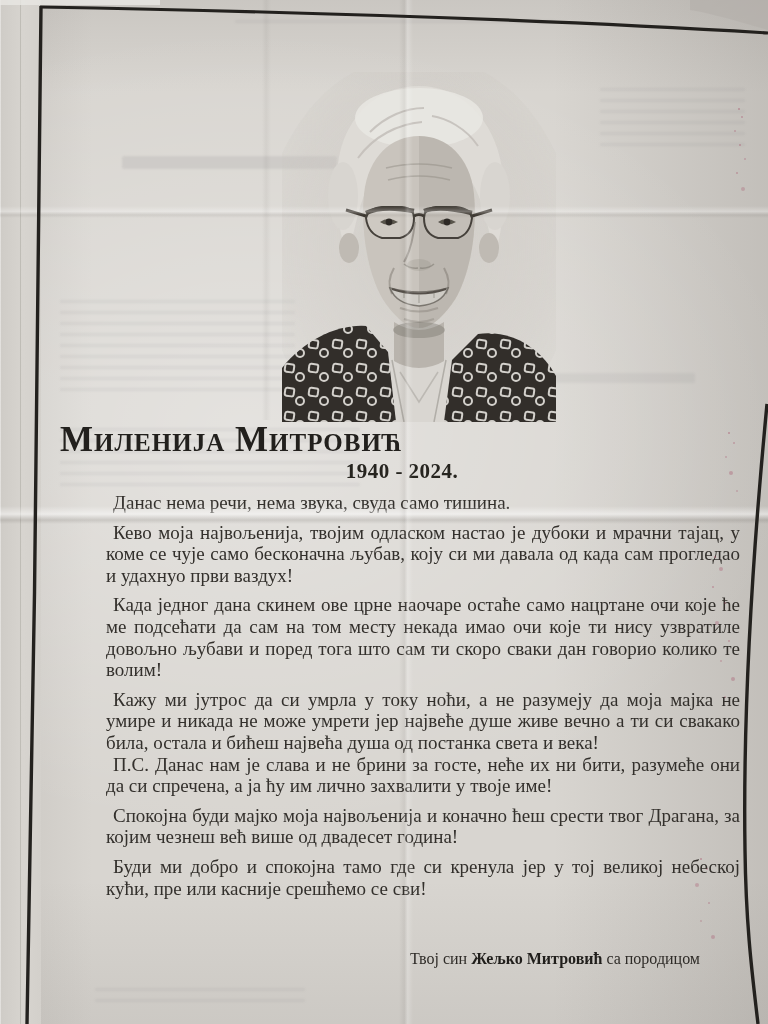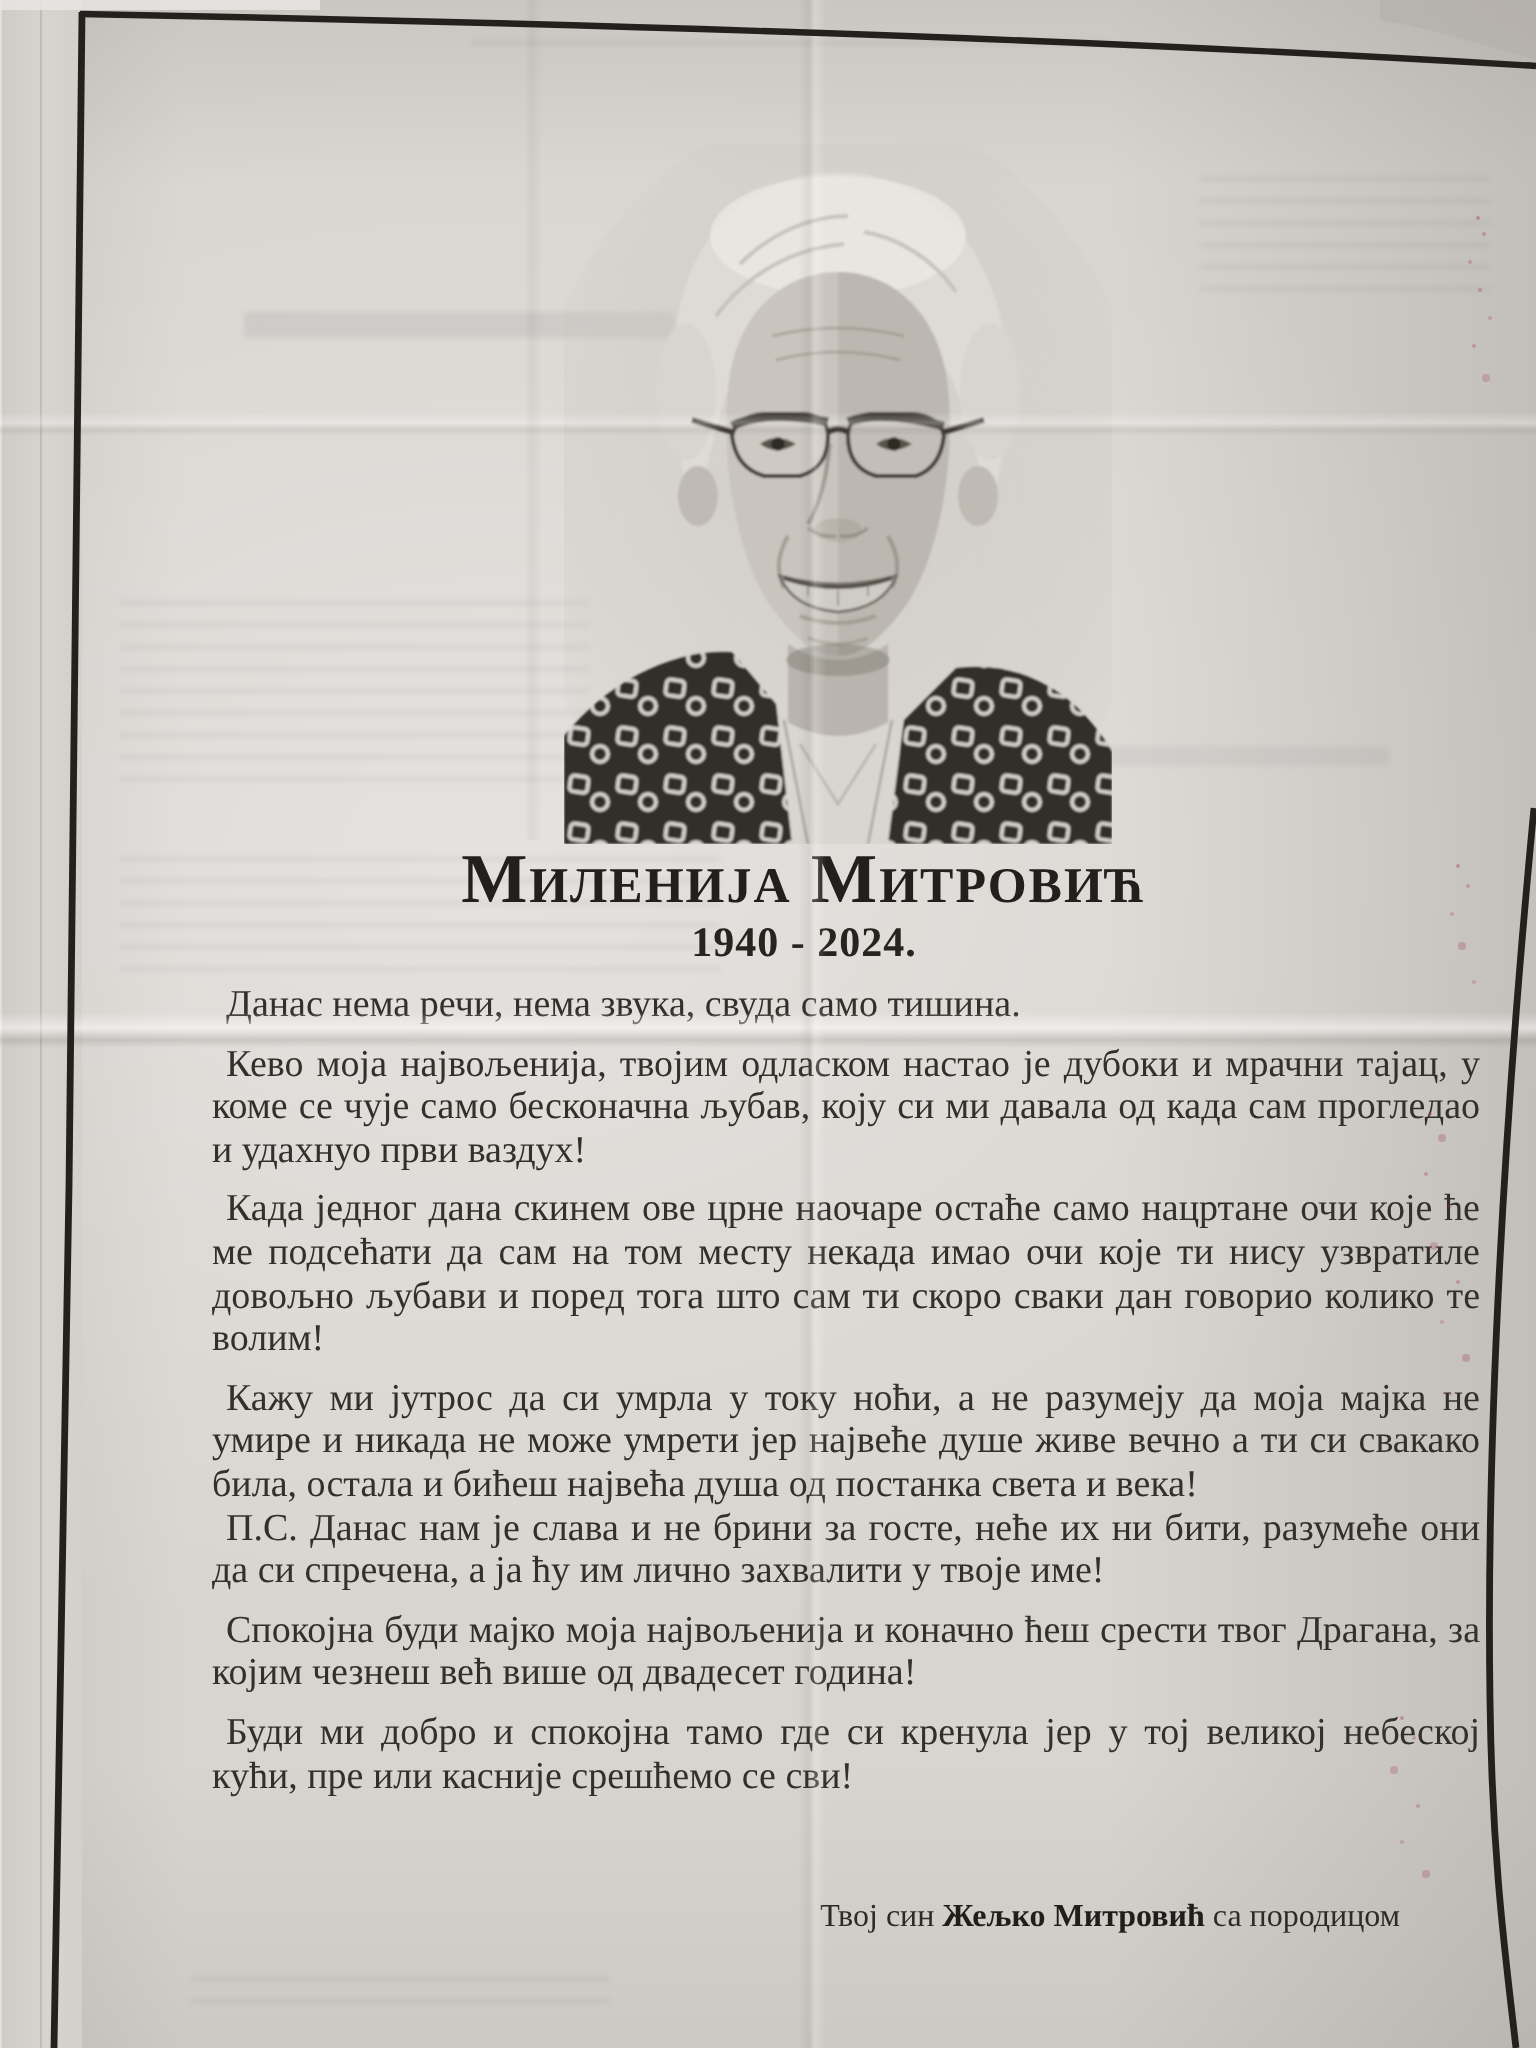--- a/index.html
+++ b/index.html
@@ -43,21 +43,21 @@
   
   .speck{position:absolute;z-index:7;width:2px;height:2px;border-radius:50%;background:rgba(163,62,92,.4);pointer-events:none;}
   .speck.s1{left:738px;top:108px;box-shadow:3px 8px 0 rgba(163,62,92,.35),-4px 22px 0 rgba(163,62,92,.3),1px 36px 0 rgba(163,62,92,.38),6px 50px 0 rgba(163,62,92,.28),-2px 64px 0 rgba(163,62,92,.33),4px 80px 0 1px rgba(163,62,92,.25);}
   .speck.s2{left:728px;top:432px;box-shadow:5px 10px 0 rgba(163,62,92,.32),-3px 24px 0 rgba(163,62,92,.28),2px 40px 0 1px rgba(163,62,92,.3),8px 58px 0 rgba(163,62,92,.26);}
   .speck.s3{left:714px;top:556px;box-shadow:6px 12px 0 1px rgba(163,62,92,.3),-2px 30px 0 rgba(163,62,92,.34),10px 46px 0 rgba(163,62,92,.3),2px 66px 0 1px rgba(163,62,92,.28),14px 84px 0 rgba(163,62,92,.33),6px 104px 0 rgba(163,62,92,.27),18px 122px 0 1px rgba(163,62,92,.3),10px 140px 0 rgba(163,62,92,.26);}
   .speck.s4{left:700px;top:858px;box-shadow:6px 10px 0 rgba(163,62,92,.3),-4px 26px 0 1px rgba(163,62,92,.27),8px 44px 0 rgba(163,62,92,.3),0 62px 0 rgba(163,62,92,.25),12px 78px 0 1px rgba(163,62,92,.28);}
   
   .photo{position:absolute;left:282px;top:72px;width:274px;height:350px;z-index:3;}
   .title{
     position:absolute;left:60px;right:24px;top:420px;z-index:4;margin:0;
-    text-align:center;font-size:35px;font-weight:bold;font-variant:small-caps;
+    font-size:35px;font-weight:bold;font-variant:small-caps;
     letter-spacing:1px;color:#22201d;
   }
   .years{
     position:absolute;left:60px;right:24px;top:459px;z-index:4;
     text-align:center;font-size:21px;font-weight:bold;letter-spacing:.5px;color:#26241f;
   }
   .text-block{
     position:absolute;left:106px;top:492px;width:634px;z-index:4;
     font-size:19px;line-height:21.6px;text-align:justify;color:#33302c;
   }

